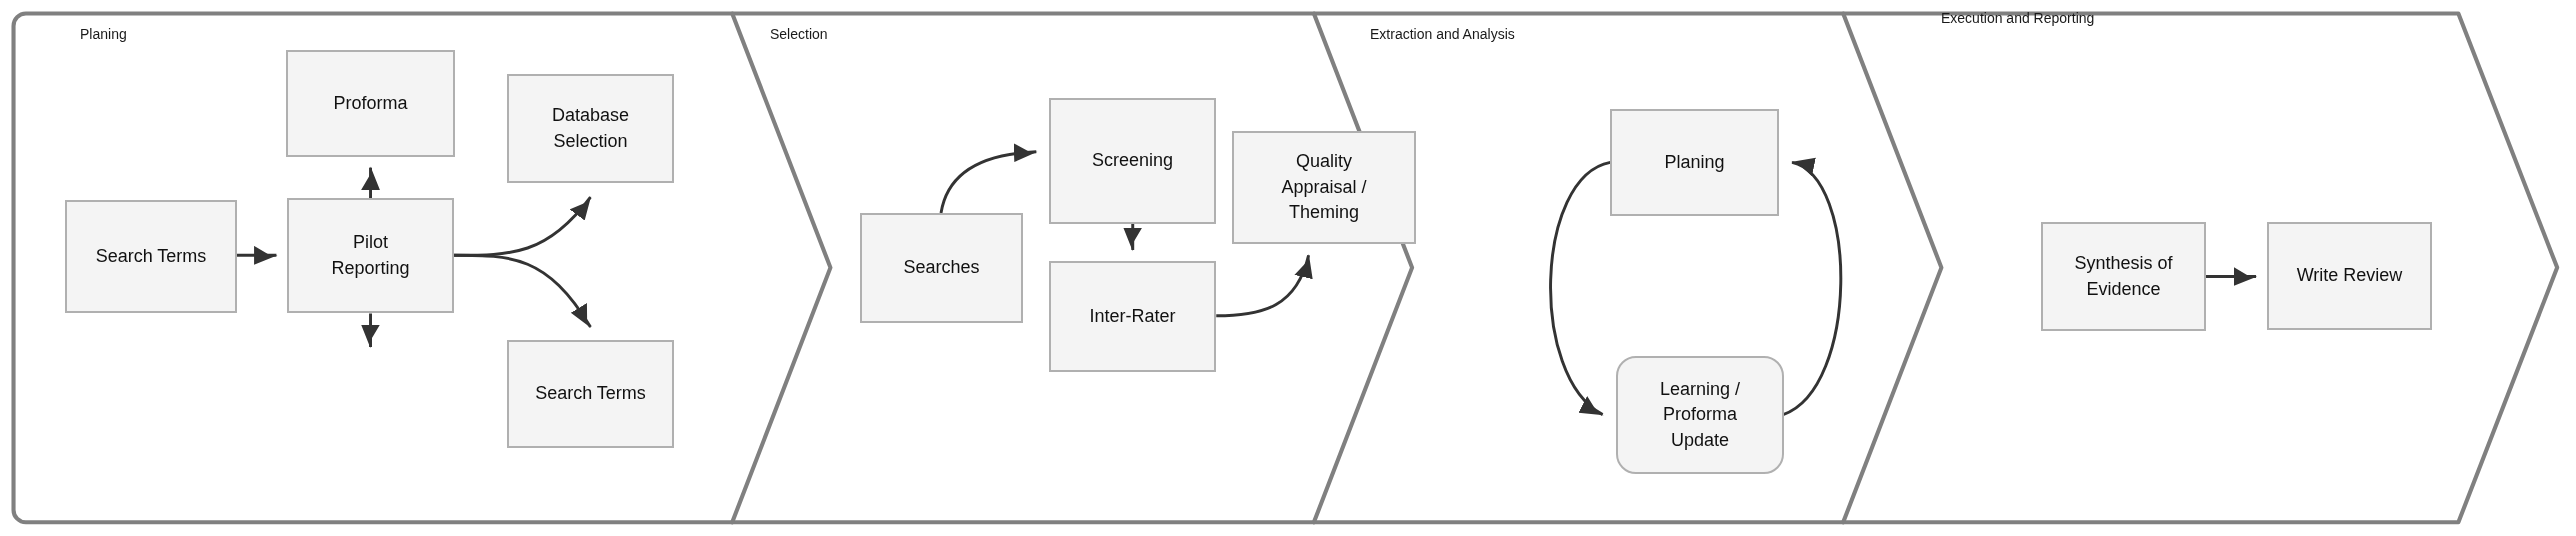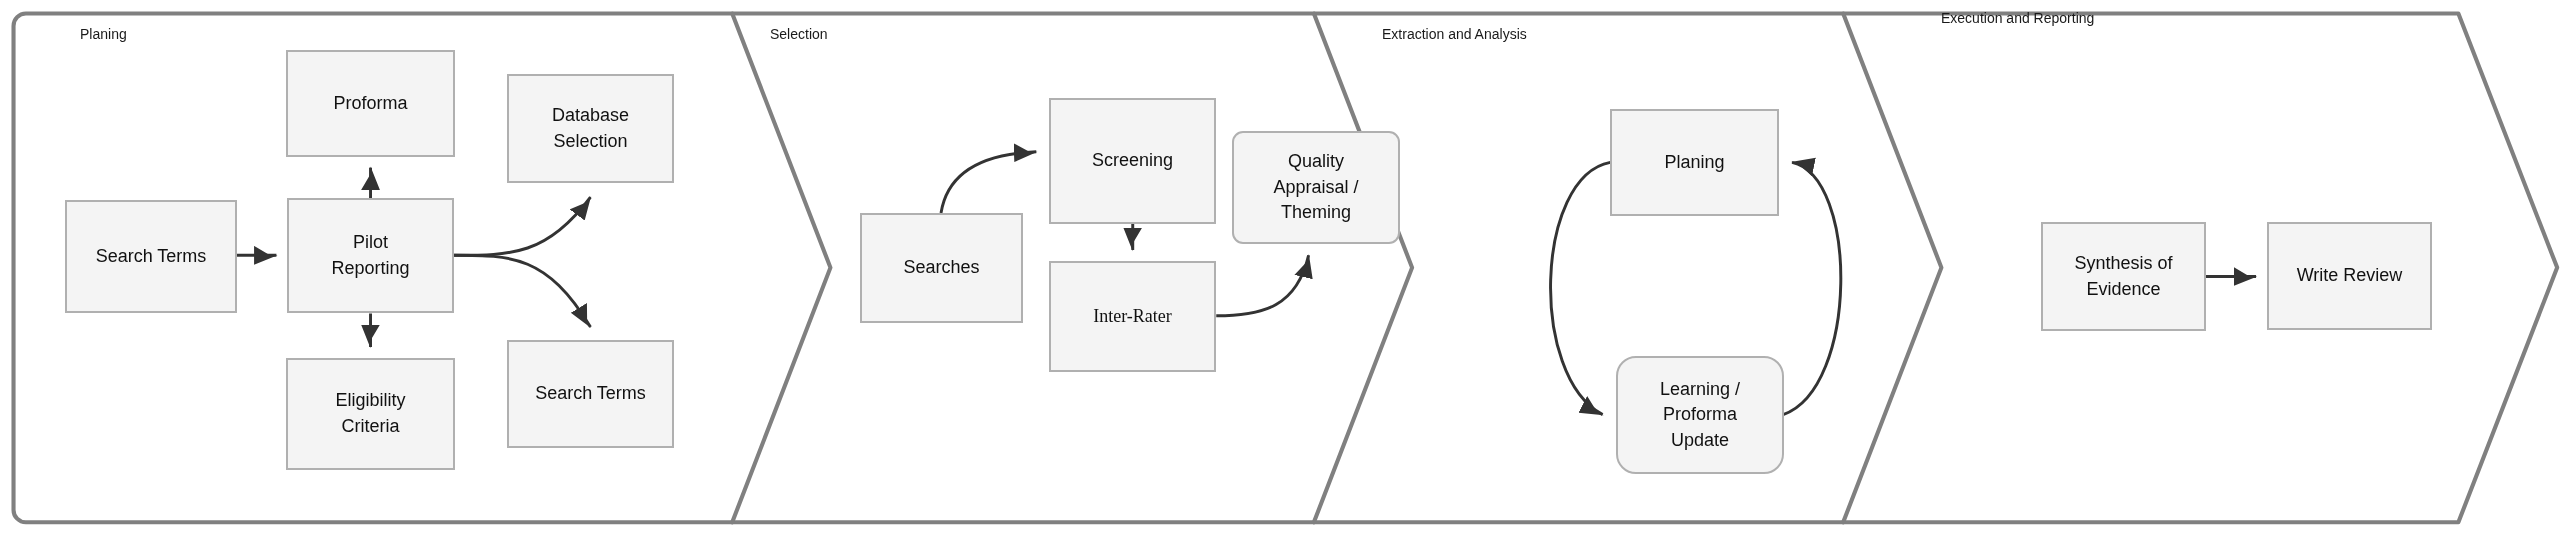--- a/index.html
+++ b/index.html
@@ -93,37 +93,35 @@
       <path d="M 2738 276 C 2610 300, 2600 640, 2725 705"></path>
       <path d="M 2a0 0"></path>
       <path d="M 3032 705 C 3160 660, 3160 300, 3047 276"></path>
 
       <path d="M 3750 470 L 3836 470"></path>
     </g>
   </svg>
 
   <div class="phase-label" style="left:80px; top:27px;">Planing</div>
   <div class="phase-label" style="left:770px; top:27px;">Selection</div>
-  <div class="phase-label" style="left:1370px; top:27px;margin-left:12px;">Extraction and Analysis</div>
+  <div class="phase-label" style="left:1370px; top:27px;">Extraction and Analysis</div>
   <div class="phase-label" style="left:1941px; top:11px;">Execution and Reporting</div>
 
   <div class="node" style="left:65px; top:200px; width:172px; height:113px;">Search Terms</div>
   <div class="node" style="left:287px; top:198px; width:167px; height:115px;">Pilot
 Reporting</div>
   <div class="node" style="left:286px; top:50px; width:169px; height:107px;">Proforma</div>
   <div class="node" style="left:507px; top:74px; width:167px; height:109px;">Database
 Selection</div>
-  <div class="node" style="left:286px; top:358px; width:169px; height:112px;">Eligibility
-Criteria</div>
   <div class="node" style="left:507px; top:340px; width:167px; height:108px;">Search Terms</div>
 
   <div class="node" style="left:860px; top:213px; width:163px; height:110px;">Searches</div>
   <div class="node" style="left:1049px; top:98px; width:167px; height:126px;">Screening</div>
-  <div class="node" style="left:1049px; top:261px; width:167px; height:111px;font-family:Liberation Serif, serif;">Inter-Rater</div>
-  <div class="node" style="left:1232px; top:131px; width:168px; height:113px;border-radius:11px;">Quality
+  <div class="node" style="left:1049px; top:261px; width:167px; height:111px;">Inter-Rater</div>
+  <div class="node" style="left:1232px; top:131px; width:184px; height:113px;">Quality
 Appraisal /
 Theming</div>
 
   <div class="node" style="left:1610px; top:109px; width:169px; height:107px;">Planing</div>
   <div class="node" style="left:1616px; top:356px; width:168px; height:118px;border-radius:20px;">Learning /
 Proforma
 Update</div>
 
   <div class="node" style="left:2041px; top:222px; width:165px; height:109px;">Synthesis of
 Evidence</div>

